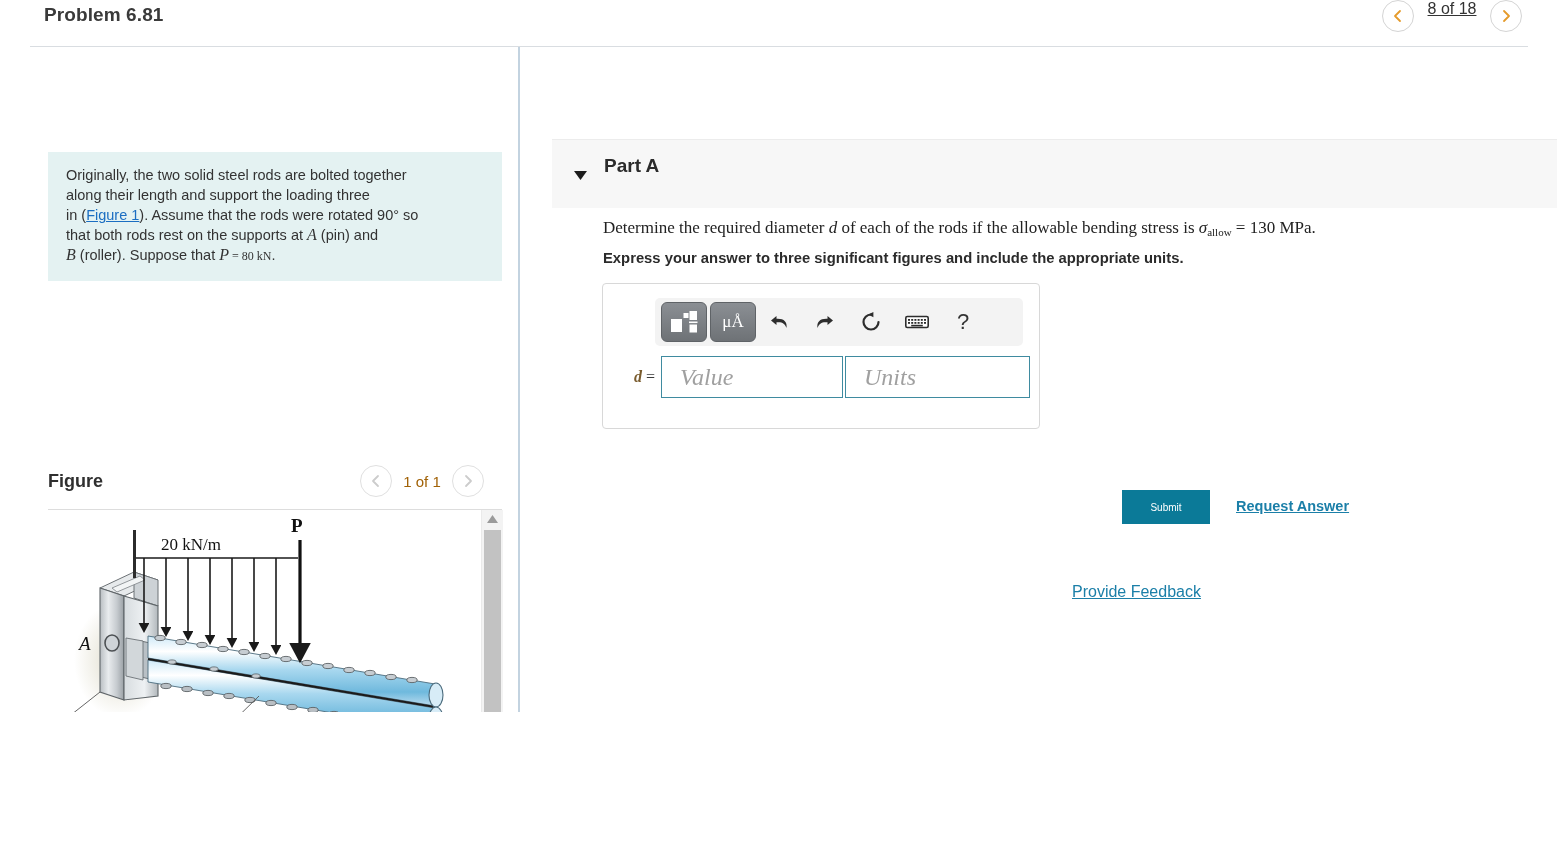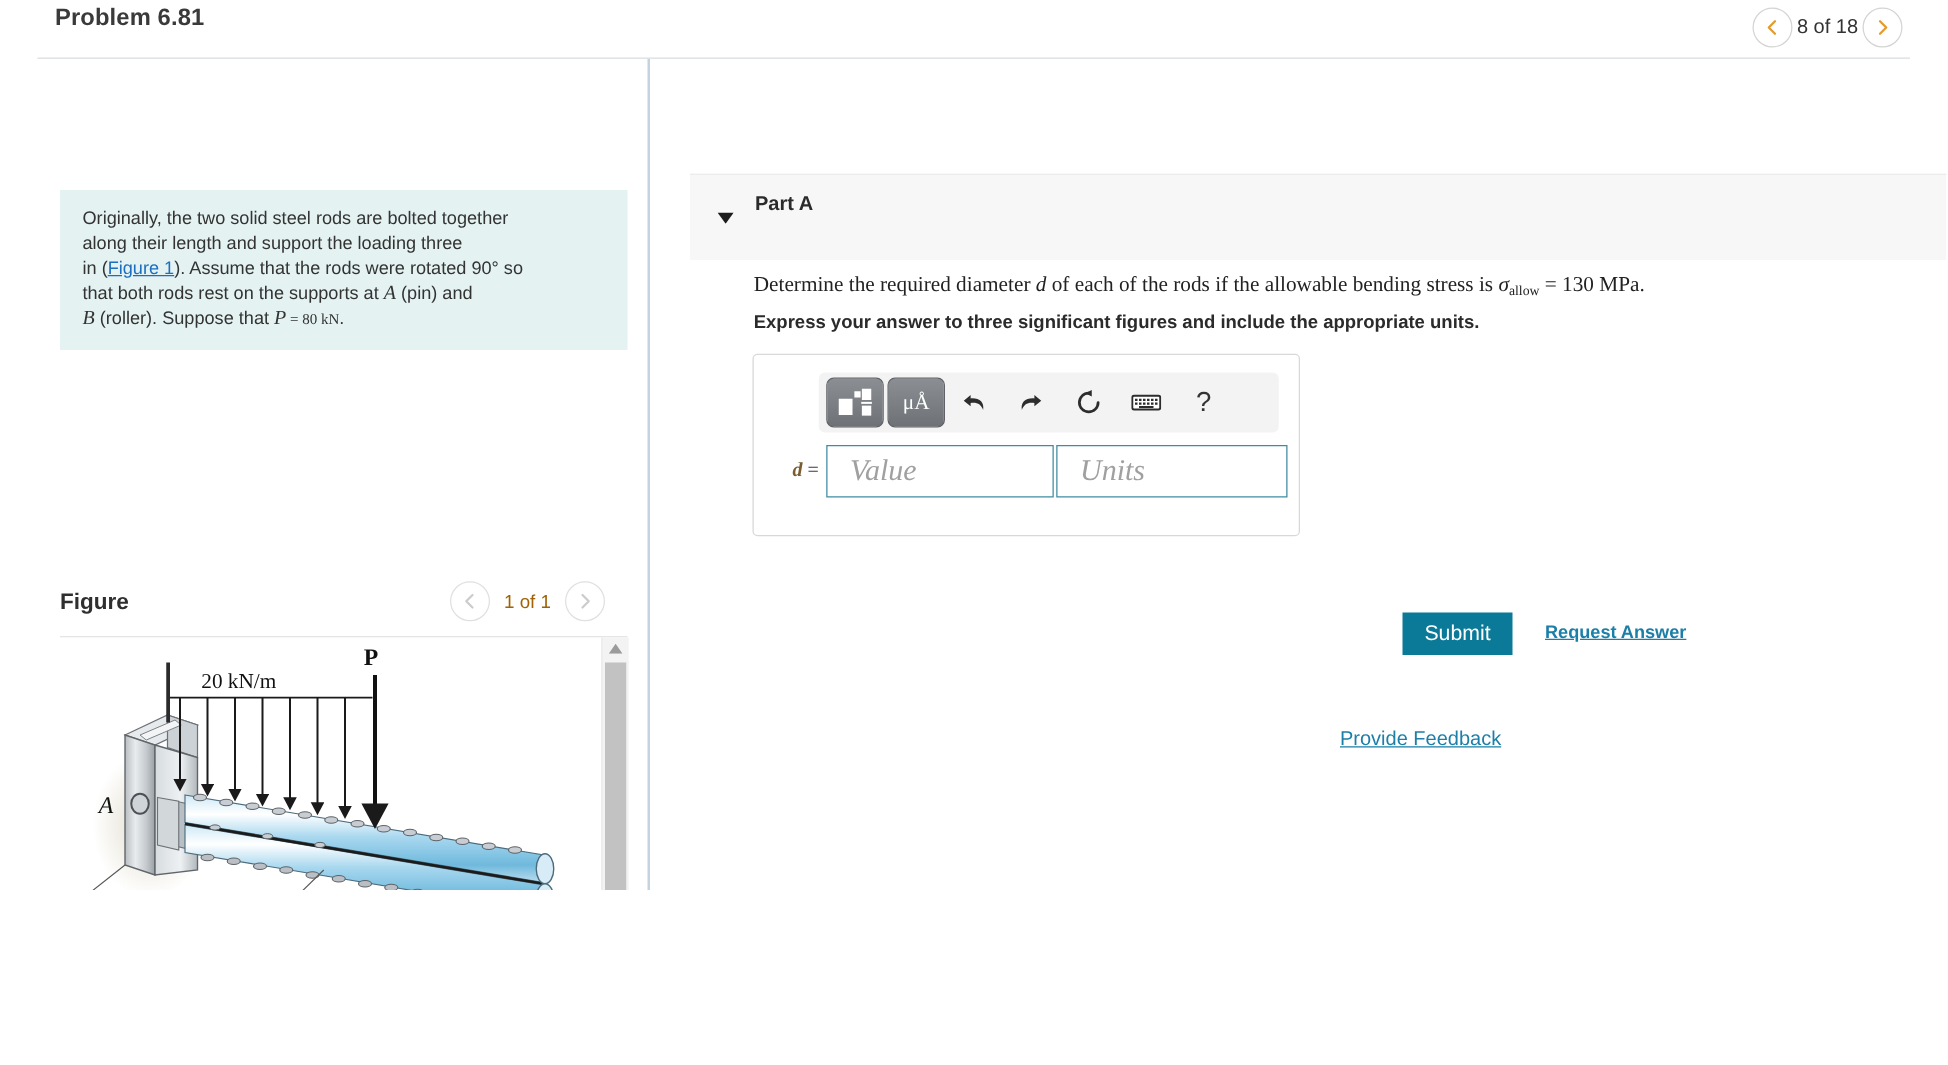--- a/index.html
+++ b/index.html
@@ -30,22 +30,23 @@
     font-size: 19px;
     font-weight: bold;
     color: #3a3a3a;
     letter-spacing: .1px;
   }
   #pager {
     position: absolute;
     right: 36px; top: 0px;
     height: 44px;
     display: flex;
-    align-items: center;
-    gap: 0;
+    align-items: flex-start;
+    gap: 10px;
+    text-decoration: underline;
   }
   .circ-btn {
     width: 32px; height: 32px;
     border-radius: 50%;
     border: 1px solid #d4d4d4;
     background: #ffffff;
     display: flex;
     align-items: center;
     justify-content: center;
     box-sizing: border-box;
@@ -167,21 +168,21 @@
     background: #f7f7f7;
     border-top: 1px solid #ececec;
   }
   #part-caret {
     position: absolute;
     left: 22px; top: 26px;
   }
   #part-label {
     position: absolute;
     left: 52px; top: 15px;
-    font-size: 16px;
+    font-size: 19px;
     font-weight: bold;
     color: #2b2b2b;
   }
 
   #question {
     position: absolute;
     left: 83px; top: 170px;
     width: 900px;
     font-family: "Liberation Serif", serif;
     font-size: 17px;
@@ -270,21 +271,21 @@
 
   
   #submit-btn {
     position: absolute;
     left: 602px; top: 443px;
     width: 88px; height: 34px;
     background: #0b7a98;
     color: #ffffff;
     border: none;
     font-family: "Liberation Sans", sans-serif;
-    font-size: 17px;
+    font-size: 10px;
     cursor: pointer;
   }
   #request-answer {
     position: absolute;
     left: 716px; top: 451px;
     font-size: 14.5px;
     font-weight: bold;
     color: #1b7fa8;
     text-decoration: underline;
     cursor: pointer;

